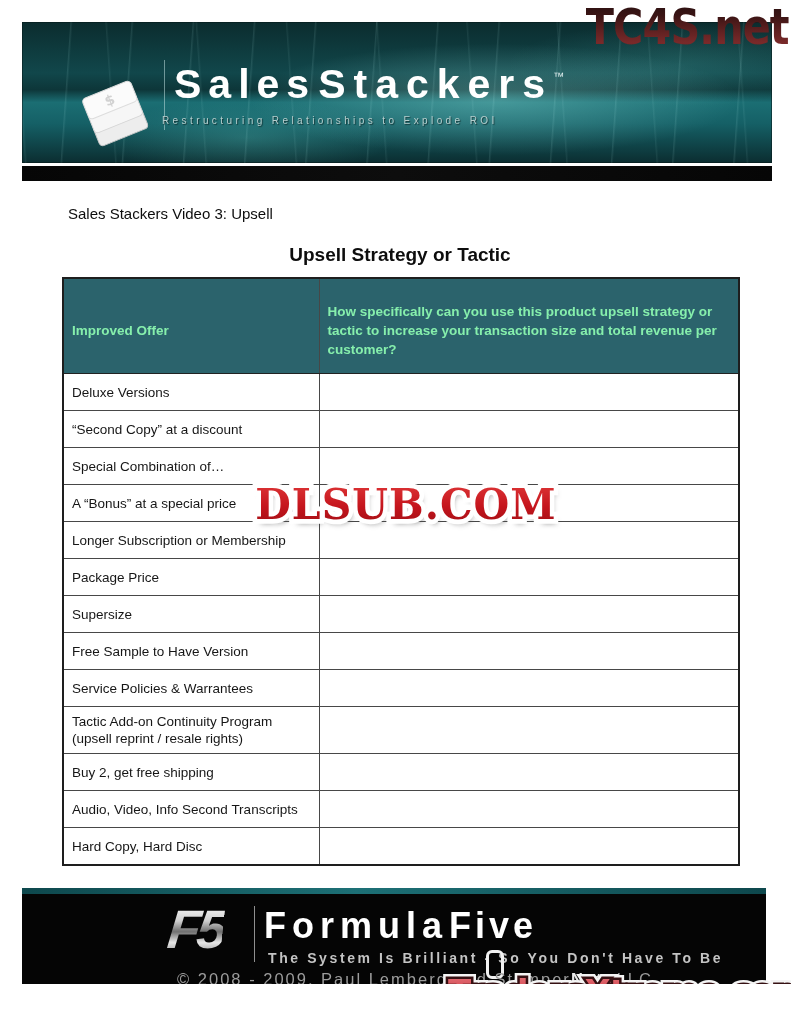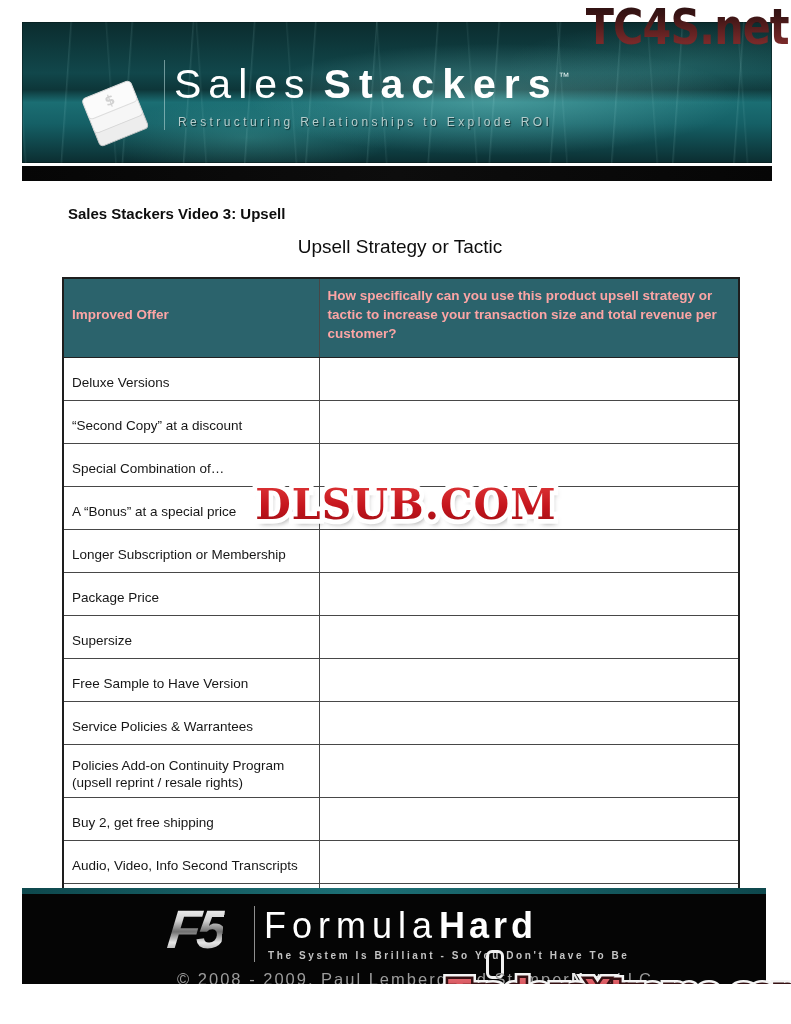--- a/index.html
+++ b/index.html
@@ -43,46 +43,46 @@
     transform:rotate(2deg);
   }
   .banner-gap { width:100%; height:3px; background:#fff; }
   .banner-black { width:100%; height:15px; background:linear-gradient(90deg,#060606,#0d0d0d 50%,#060606); }
 
   .stack-icon { position:absolute; left:58px; top:54px; }
   .logo-divider { position:absolute; left:142px; top:38px; width:1px; height:70px;
                   background:rgba(190,220,220,0.55); }
   .brand-line { position:absolute; left:152px; top:42px; white-space:nowrap;
                 color:#fff; font-size:41px; line-height:1; }
-  .brand-light { font-weight:normal; letter-spacing:7px; }
-  .brand-bold  { font-weight:bold; letter-spacing:8px; margin-left:12px; }
+  .brand-light { font-weight:bold; letter-spacing:7px; }
+  .brand-bold  { font-weight:bold; letter-spacing:8px; margin-left:2px; }
   .brand-tm { font-size:11px; vertical-align:18px; letter-spacing:0; color:#e8f4f4; }
-  .banner-tagline { position:absolute; left:156px; top:93px; white-space:nowrap;
-    font-size:12px; letter-spacing:3.4px; color:#b6cecd;
+  .banner-tagline { position:absolute; left:140px; top:93px; white-space:nowrap;
+    font-size:10px; letter-spacing:3.4px; color:#b6cecd;
     text-shadow:1px 1px 1px rgba(0,0,0,0.55); }
 
   
-  .doc-heading { position:absolute; left:68px; top:205px; font-size:15px; font-weight:bold; color:#0d0d0d; }
-  .table-title { position:absolute; left:62px; top:236px; width:676px; text-align:center;
-                 font-size:19px; font-weight:normal; color:#0d0d0d; }
+  .doc-heading { position:absolute; left:68px; top:205px; font-size:15px; font-weight:normal; color:#0d0d0d; }
+  .table-title { position:absolute; left:62px; top:244px; width:676px; text-align:center;
+                 font-size:19px; font-weight:bold; color:#0d0d0d; }
 
   
   .worksheet-table { position:absolute; left:62px; top:277px; width:676px;
     border-collapse:collapse; table-layout:fixed; }
   .worksheet-table col.c1 { width:256px; }
   .worksheet-table col.c2 { width:420px; }
   .worksheet-table th, .worksheet-table td { border:1px solid #474747; }
   .worksheet-table { border:2px solid #1e1e1e; }
   .worksheet-table thead th {
-    background:#2b636c; color:#fca5a5; text-align:left; font-size:13.5px;
-    font-weight:bold; padding:0 10px 8px 8px; height:70px; vertical-align:middle;
+    background:#2b636c; color:#86efac; text-align:left; font-size:13.5px;
+    font-weight:bold; padding:16px 10px 8px 8px; height:70px; vertical-align:middle;
     line-height:19px; border-bottom:1.5px solid #222;
   }
   .worksheet-table tbody td { height:32px; font-size:13.5px; color:#161616;
-    padding:8px 6px 2px 8px; vertical-align:middle; line-height:17px; background:#fff; }
+    padding:2px 6px 2px 8px; vertical-align:middle; line-height:17px; background:#fff; }
   .worksheet-table tbody tr.tall td { height:42px; }
 
   
   .dlsub { position:absolute; left:248px; top:480px; width:316px; height:54px; z-index:40;
     text-align:center; white-space:nowrap;
     font-family:"DejaVu Serif", serif; font-weight:bold; font-size:41px;
     letter-spacing:1px; transform:scaleY(1.05); }
   .dlsub span { position:absolute; left:0; right:0; top:0; }
   .dlsub .wm-outline { color:#ffffff; -webkit-text-stroke:9px #ffffff;
     text-shadow:3px 5px 5px rgba(90,90,90,0.55); }
@@ -103,21 +103,21 @@
     background:linear-gradient(180deg,#ffffff 0%,#cfcfcf 35%,#6e6e6e 55%,#e8e8e8 75%,#8a8a8a 100%);
     -webkit-background-clip:text; background-clip:text; }
   @supports (-webkit-background-clip:text) { .f5-logo { color:transparent; } }
 
   .footer-divider { position:absolute; left:232px; top:12px; width:1px; height:56px; background:#8f8f8f; }
   .footer-brand { position:absolute; left:242px; top:14px; white-space:nowrap;
     color:#fff; font-size:36px; line-height:1; }
   .footer-brand .brand-light { letter-spacing:6px;margin-top:27px; }
   .footer-brand .brand-bold  { letter-spacing:4px; margin-left:1px; }
   .footer-tagline { position:absolute; left:246px; top:56px; white-space:nowrap;
-    font-size:10px; font-weight:bold; letter-spacing:2.6px; color:#c4c4c4; }
+    font-size:14px; font-weight:bold; letter-spacing:2.6px; color:#c4c4c4; }
 
   .cursor-artifact { position:absolute; left:464px; top:56px; width:12px; height:23px;
     border:3px solid #f2f2f2; border-radius:6px; background:transparent; }
 
   .footer-copyright { position:absolute; left:0; right:0; top:76px; text-align:center;
     padding-left:42px; white-space:nowrap;
     font-size:16.5px; letter-spacing:2px; color:#9c9c9c; }
   .footer-copyright .copy-bold { font-weight:bold; color:#e6e6e6; }
 
   
@@ -212,21 +212,21 @@
         </tr>
       <tr>
           <td>Free Sample to Have Version</td>
           <td></td>
         </tr>
       <tr>
           <td>Service Policies &amp; Warrantees</td>
           <td></td>
         </tr>
       <tr class="tall">
-          <td>Policies Add-on Continuity Program (upsell reprint / resale rights)</td>
+          <td>Tactic Add-on Continuity Program (upsell reprint / resale rights)</td>
           <td></td>
         </tr>
       <tr>
           <td>Buy 2, get free shipping</td>
           <td></td>
         </tr>
       <tr>
           <td>Audio, Video, Info Second Transcripts</td>
           <td></td>
         </tr>
@@ -241,21 +241,21 @@
     <span class="wm-outline">DLSUB.COM</span>
     <span class="wm-fill">DLSUB.COM</span>
   </div>
 
   <div class="footer">
     <div class="footer-tealbar"></div>
     <div class="footer-black">
       <div class="f5-logo">F5</div>
       <div class="footer-divider"></div>
       <div class="footer-brand">
-        <span class="brand-light">Formula</span><span class="brand-bold">Hard</span>
+        <span class="brand-light">Formula</span><span class="brand-bold">Five</span>
       </div>
       <div class="footer-tagline">The System Is Brilliant - So You Don't Have To Be</div>
       <div class="cursor-artifact"></div>
       <div class="footer-copyright">
         <span>© 2008 - 2009, Paul Lemberg and Stomper</span><span class="copy-bold">Net</span><span>, LLC</span>
       </div>
     </div>
   </div>
 
   <div class="traders">

